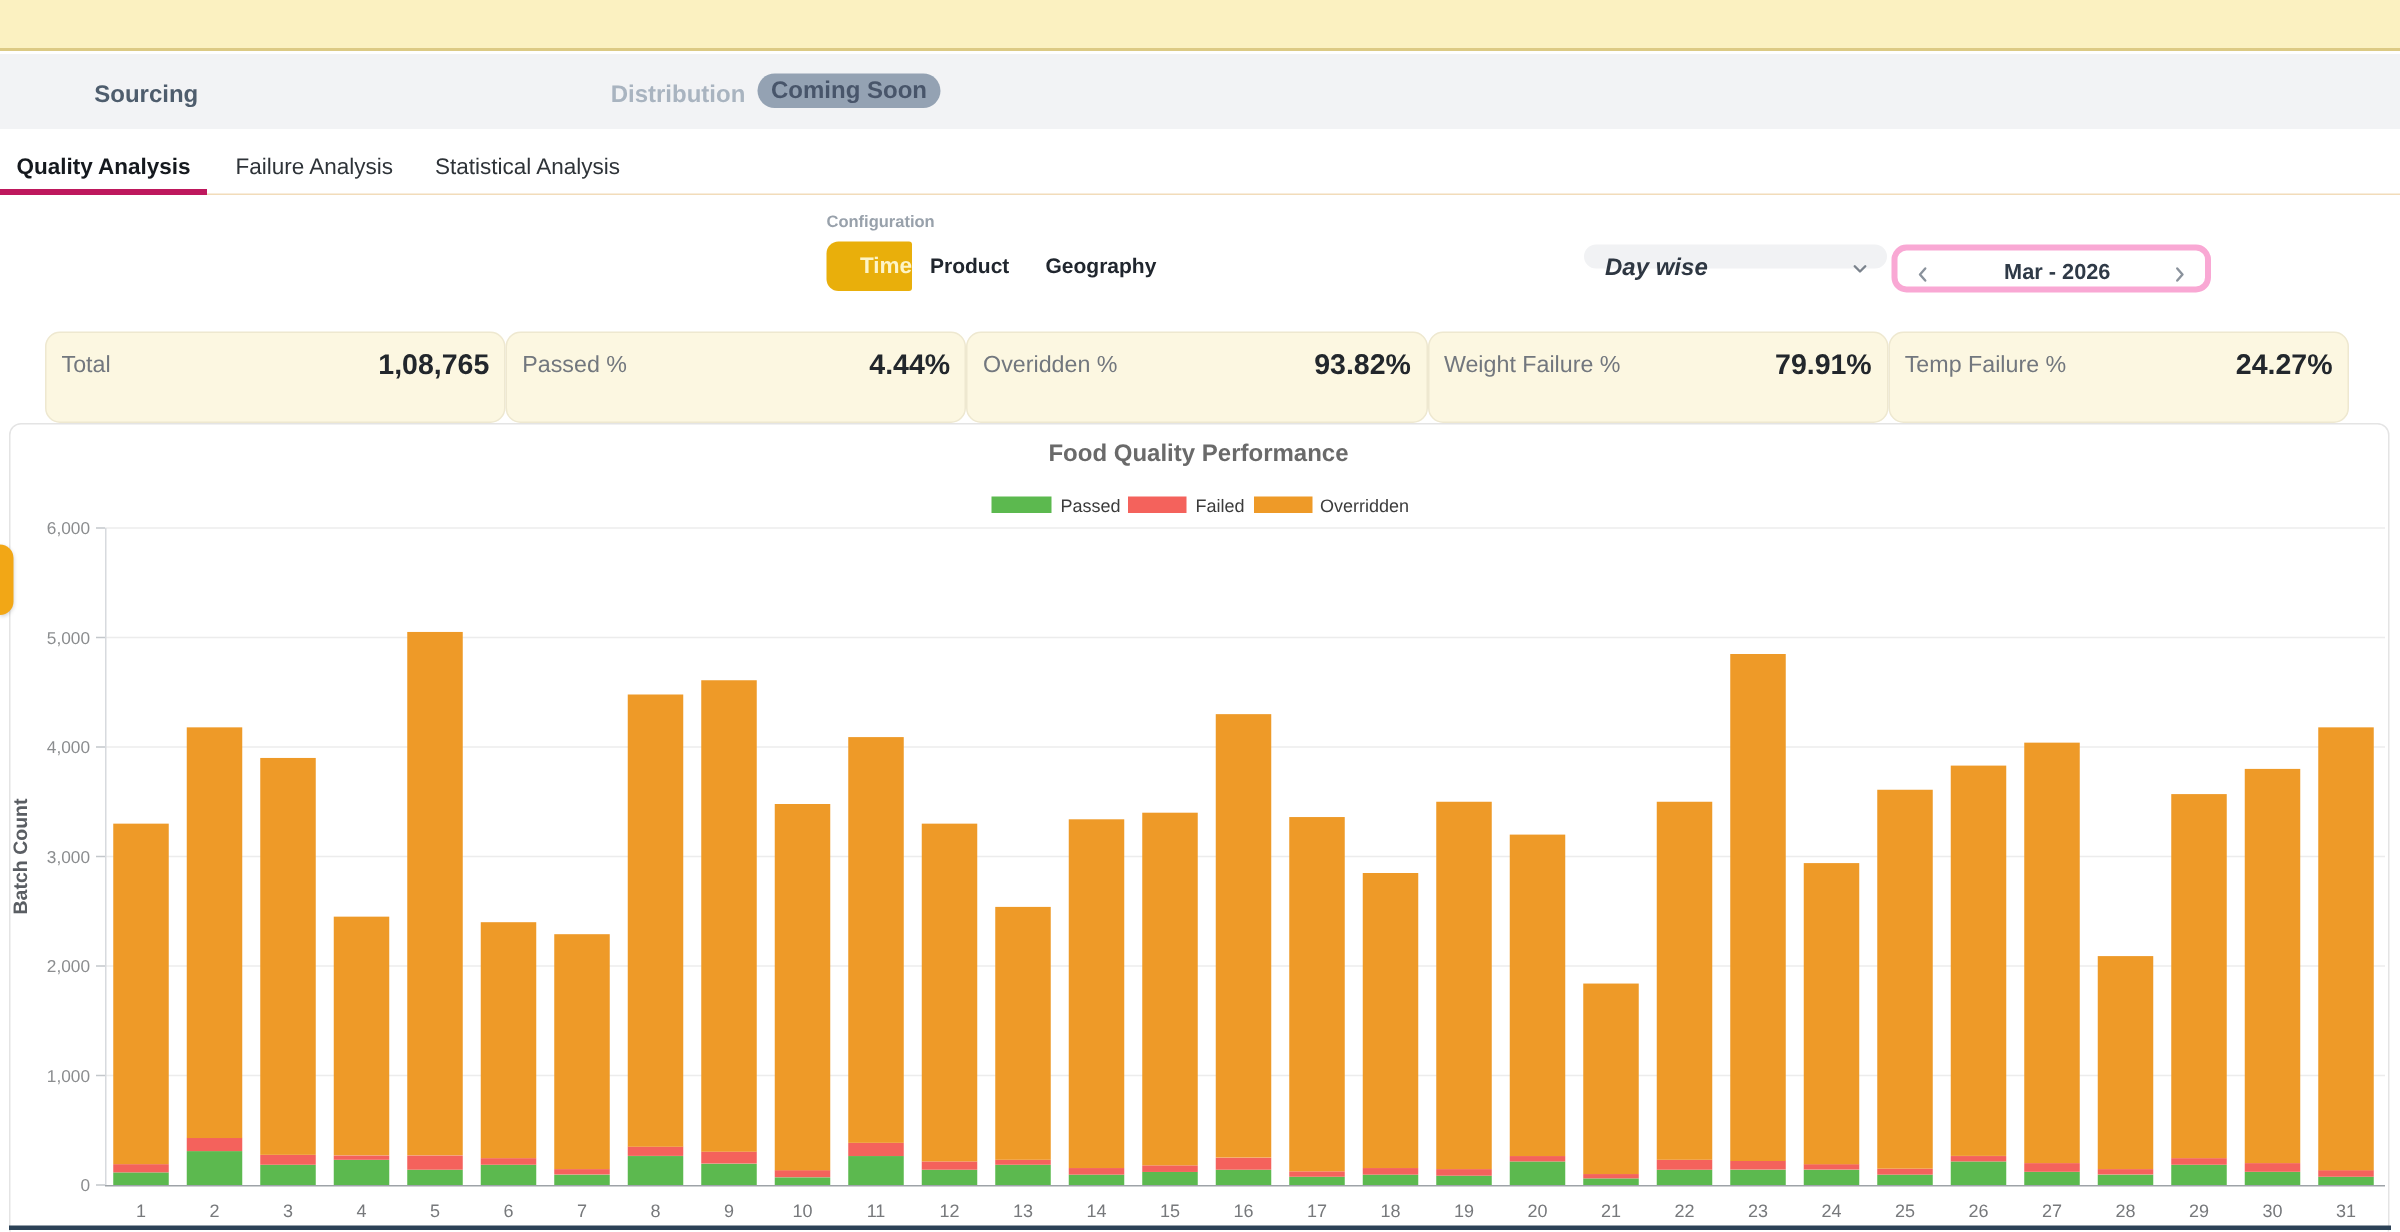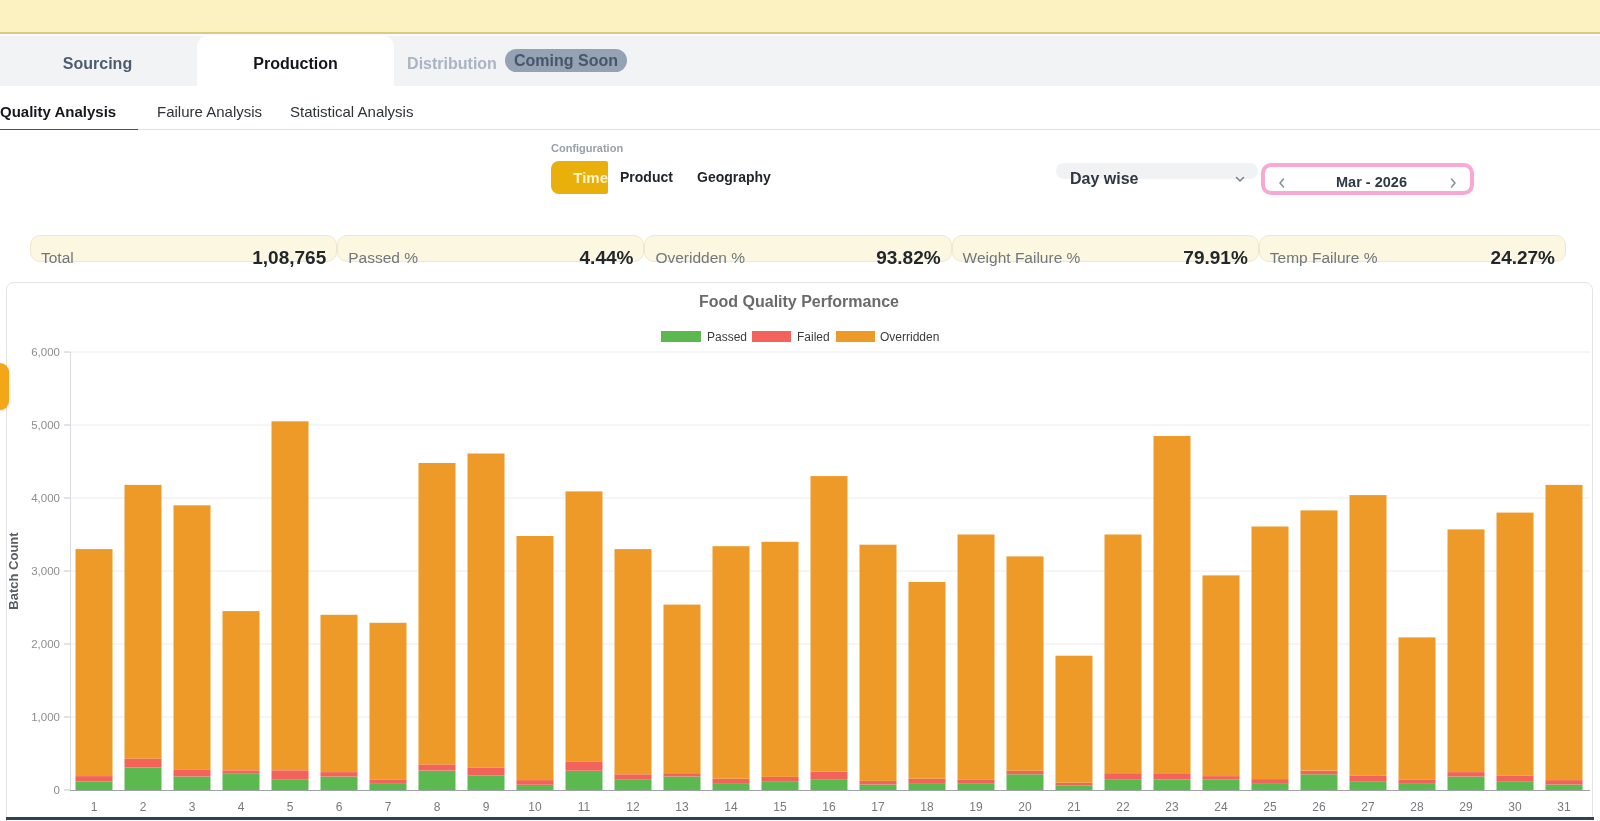--- a/index.html
+++ b/index.html
@@ -7,51 +7,50 @@
 #page { position:relative; width:1600px; height:821px; }
 .topband { position:absolute; left:0; top:0; width:1600px; height:34px; background:#fbf1c1; border-bottom:2px solid #dcca84; }
 .tabbar { position:absolute; left:0; top:36px; width:1600px; height:50px; background:#f2f3f5;padding-left:29px; }
 .tab { position:absolute; top:0; height:50px; line-height:56px; font-size:16px; font-weight:bold; color:#4e5d6d; text-align:center; }
 .tab.src { left:20px; width:155px; }
 .tab.active { left:197px; width:197px; background:#fff; border-radius:10px 10px 0 0; color:#121519; height:51px; }
 .tab.dist { left:397px; width:110px; color:#a9b4c0; }
 .pill { position:absolute; left:505px; top:13px; height:23px; padding:0 9px; background:#94a2b3; border-radius:12px; color:#48556a; font-size:16px; font-weight:bold; line-height:23px; }
 .subtabs { position:absolute; left:0; top:86px; width:1600px; height:44px; background:#fff; border-bottom:1px solid #f2dcba; }
 .subtab { position:absolute; top:0; height:44px; line-height:51px; font-size:15px; color:#2e3338; }
-.subtab.qa { left:0; width:138px; font-weight:bold; color:#15191e; border-bottom:1px solid #be185d; }
+.subtab.qa { left:0; width:138px; text-align:center; font-weight:bold; color:#15191e; border-bottom:4px solid #be185d; }
 .subtab.fa { left:157px; }
 .subtab.sa { left:290px; }
 .cfg-label { position:absolute; left:551px; top:142px; font-size:11px; font-weight:bold; color:#98a1ab; }
 .btn-time { position:absolute; left:551px; top:161px; width:57px; height:33px; background:#e9af0b; border-radius:8px 2px 2px 8px; color:#fdf4c7; font-size:15px; font-weight:bold; text-align:right; line-height:33px; }
 .seg { position:absolute; top:161px; height:33px; line-height:33px; font-size:14px; font-weight:bold; color:#20262e; }
 .seg.prod { left:620px; }
 .seg.geo { left:697px; }
-.daywise { position:absolute; left:1056px; top:163px; width:202px; height:16px; background:#f1f2f4; border-radius:8px; }
+.daywise { position:absolute; left:1056px; top:163px; width:202px; height:16px; background:#f1f2f4; border-radius:8px;font-style:italic; }
 .daywise .t { position:absolute; left:14px; top:0; line-height:32px; font-size:16px; font-weight:bold; color:#2e3742; }
 .daywise svg { position:absolute; right:12px; top:10px; }
 .monthnav { position:absolute; left:1261px; top:163px; width:213px; height:32px; background:#fff; border:4px solid #f9a8d4; border-radius:10px; }
 .monthnav .lab { position:absolute; left:0; width:213px; top:0; line-height:31px; text-align:center; font-size:14.5px; font-weight:bold; color:#2f3a47; }
 .monthnav svg.l { position:absolute; left:10px; top:9px; }
 .monthnav svg.r { position:absolute; right:10px; top:9px; }
-.cards { position:absolute; left:30px; top:235px; width:1536px; height:27px; display:flex; }
+.cards { position:absolute; left:30px; top:221px; width:1536px; height:61px; display:flex; }
 .card { flex:1; background:#fcf7e1; border:1px solid #eee8d0; border-radius:10px; position:relative; }
 .card .lbl { position:absolute; left:10px; top:0; line-height:43px; font-size:15.5px; color:#72777e; }
 .card .val { position:absolute; right:10px; top:0; line-height:43px; font-size:19px; font-weight:bold; color:#22272c; }
 .chartcard svg { position:absolute; left:1px; top:-1px; }
 .chartcard { position:absolute; overflow:visible; left:6px; top:282px; width:1587px; height:545px; background:#fff; border:1px solid #e4e4e4; border-radius:8px; }
 .darkline { position:absolute; left:6px; top:817px; width:1588px; height:2.5px; background:#2c4257; }
 .fab { position:absolute; left:0; top:363px; width:9px; height:47px; background:#f2a716; border-radius:0 21px 21px 0; box-shadow:0 1px 3px rgba(0,0,0,0.2); }
 </style>
 </head>
 <body>
 <div id="page">
   <div class="topband"></div>
   <div class="tabbar">
     <div class="tab src">Sourcing</div>
-    <div class="tab active">Production</div>
     <div class="tab dist">Distribution</div>
     <div class="pill">Coming Soon</div>
   </div>
   <div class="subtabs">
     <div class="subtab qa">Quality Analysis</div>
     <div class="subtab fa">Failure Analysis</div>
     <div class="subtab sa">Statistical Analysis</div>
   </div>
   <div class="cfg-label">Configuration</div>
   <div class="btn-time">Time</div>

